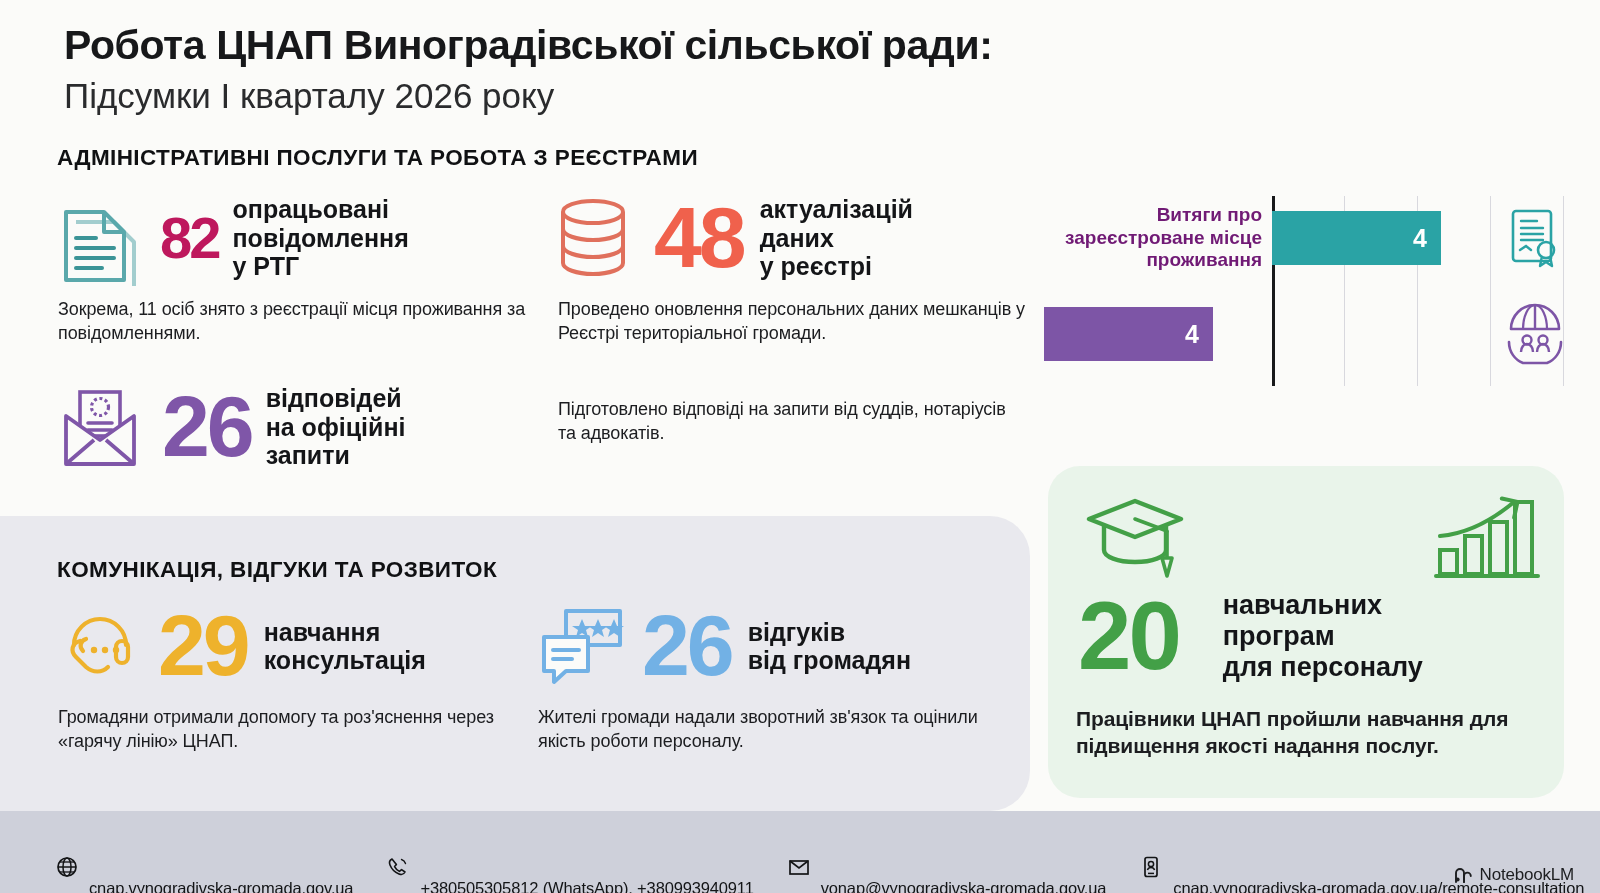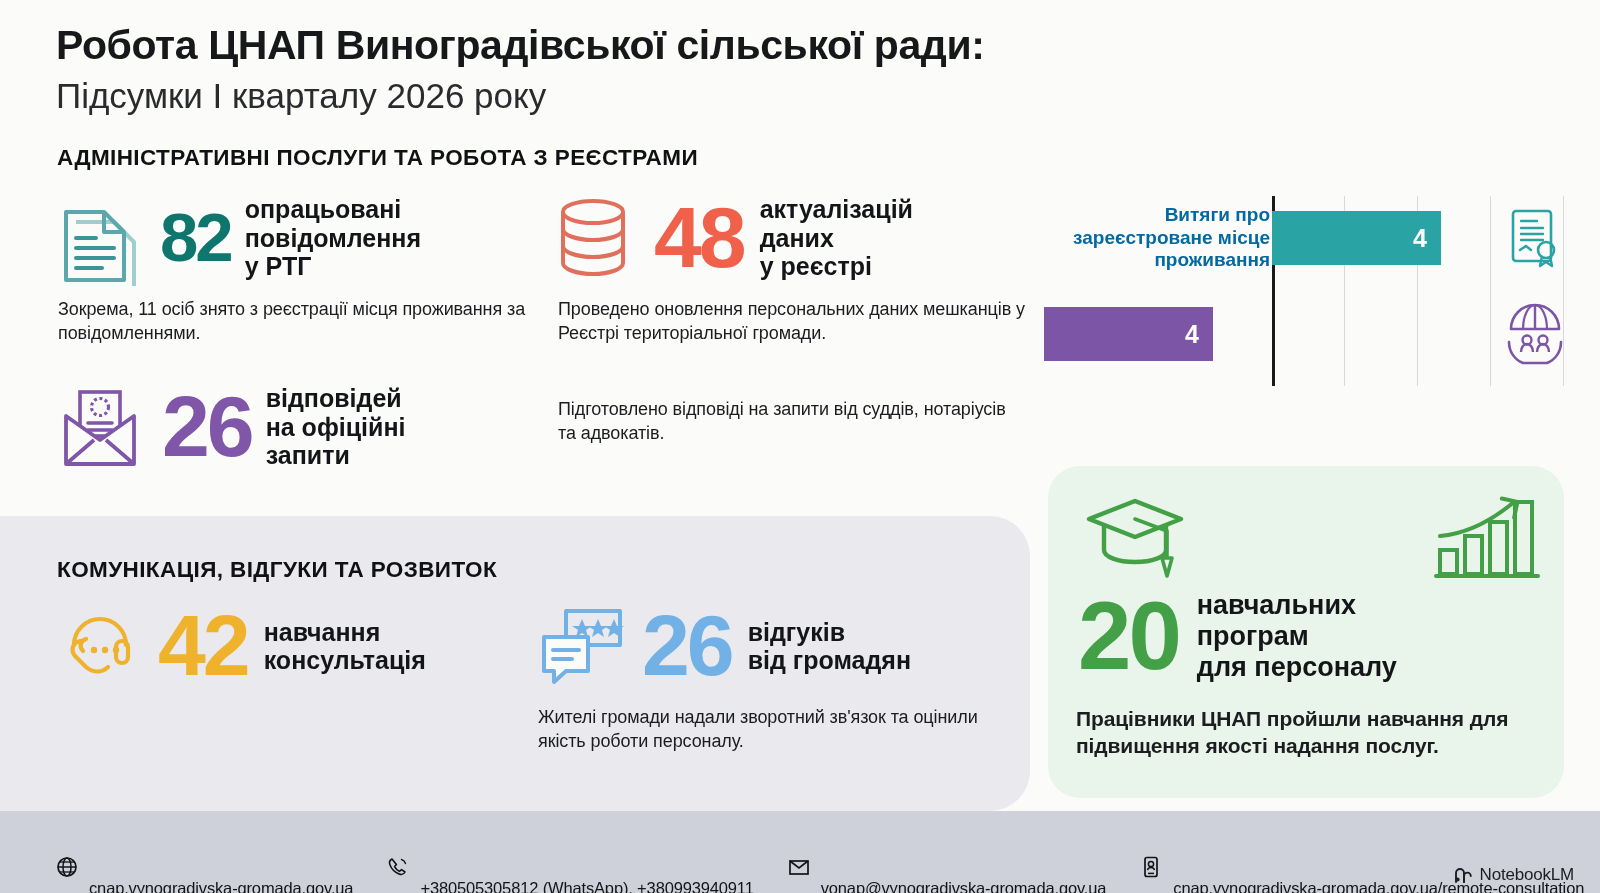--- a/index.html
+++ b/index.html
@@ -7,21 +7,21 @@
   body {
     font-family:"Liberation Sans", sans-serif;
     background:#fbfbf9;
     position:relative;
     overflow:hidden;
     color:#1a1a1a;
   }
   .page { position:relative; width:1600px; height:893px; background:#fbfbf9; }
 
   
-  .title-block { position:absolute; left:56px; top:22px; width:1200px; }
+  .title-block { position:absolute; left:64px; top:22px; width:1200px; }
   .title-main {
     font-size:41px; font-weight:700; letter-spacing:-0.4px;
     color:#17181a; line-height:1.14; white-space:nowrap;
   }
   .title-sub {
     font-size:35px; font-weight:400; color:#2a2b2d;
     line-height:1.2; margin-top:6px; white-space:nowrap;
   }
 
   
@@ -48,54 +48,54 @@
   .stat .icon { flex:0 0 auto; display:flex; align-items:center; justify-content:center; }
   .stat .num {
     font-weight:700; line-height:0.92; letter-spacing:-3px;
   }
   .stat .lbl {
     font-size:25px; font-weight:700; line-height:1.14; color:#141518;
     white-space:pre-line;
   }
 
   #stat-82 { left:56px; top:190px; }
-  #stat-82 .num { font-size:69px; color:#0f766e; margin:0 14px 0 18px; }
+  #stat-82 .num { font-size:58px; color:#be185d; margin:0 14px 0 18px; }
   #stat-48 { left:552px; top:190px; }
   #stat-48 .num { font-size:86px; color:#f0614c; margin:0 16px 0 20px; }
   #stat-26a { left:56px; top:382px; }
   #stat-26a .num { font-size:86px; color:#7f56a8; margin:0 14px 0 18px; }
   #stat-51 { left:56px; top:603px; }
   #stat-51 .num { font-size:86px; color:#eeb22c; margin:0 16px 0 16px; }
   #stat-26b { left:536px; top:603px; }
   #stat-26b .num { font-size:86px; color:#72b1e5; margin:0 16px 0 14px; }
 
   #stat-20 { left:1078px; top:590px; }
   #stat-20 .num { font-size:96px; color:#43a047; margin:0 18px 0 0; }
-  #stat-20 .lbl { font-size:27px; }
+  #stat-20 .lbl { font-size:27px;margin-left:26px; }
 
   
   .cap {
     position:absolute; font-size:18px; line-height:1.32; color:#1c1d20;
     white-space:pre-line; letter-spacing:-0.1px;
   }
   #cap-82 { left:58px; top:298px; width:470px; }
   #cap-48 { left:558px; top:298px; width:500px; }
   #cap-26a { left:558px; top:398px; width:470px; }
   #cap-51 { left:58px; top:706px; width:470px; }
   #cap-26b { left:538px; top:706px; width:490px; }
   #cap-20 { left:1076px; top:705px; width:470px; font-weight:700; font-size:21px; line-height:1.3; }
 
   
   .chart { position:absolute; left:1044px; top:196px; width:520px; height:190px; }
   .chart .row { position:absolute; left:0; width:100%; height:76px; display:flex; align-items:center; }
   .chart .row.r0 { top:4px; }
   .chart .row.r1 { top:100px; }
   .chart .cat {
-    width:228px; text-align:right; padding-right:2px;
-    font-size:19px; font-weight:700; line-height:1.2; color:#0369a1; white-space:pre-line;
+    width:228px; text-align:right; padding-right:10px;
+    font-size:19px; font-weight:700; line-height:1.2; color:#701a75; white-space:pre-line;
   }
   .chart .plot { position:relative; flex:1 1 auto; height:76px; }
   .chart .bar {
     position:absolute; left:0; top:11px; height:54px;
     display:flex; align-items:center; justify-content:flex-end;
   }
   .chart .bar span {
     color:#fff; font-size:25px; font-weight:700; padding-right:14px;
   }
   .chart .chart-icon { position:absolute; right:-2px; top:6px; width:62px; height:64px; }
@@ -254,24 +254,25 @@
         <rect x="60" y="38" width="12" height="22" rx="6" fill="none" stroke="#eeb22c" stroke-width="4.2"></rect>
         <path d="M24 38c-8 2-10 10-4 16l10 10c7 6 16 6 22 0" fill="none" stroke="#eeb22c" stroke-width="4.2" stroke-linecap="round"></path>
         <path d="M30 36c-6 2-7 8-3 12" fill="none" stroke="#eeb22c" stroke-width="4.2" stroke-linecap="round"></path>
         <g fill="#eeb22c">
           <circle cx="38" cy="47" r="3.2"></circle>
           <circle cx="49" cy="47" r="3.2"></circle>
           <circle cx="60" cy="47" r="3.2"></circle>
         </g>
       </svg>
     </span>
-    <span class="num">42</span>
+    <span class="num">29</span>
     <span class="lbl">навчання
 консультація</span>
   </div>
+  <div class="cap" id="cap-51">Громадяни отримали допомогу та роз'яснення через «гарячу лінію» ЦНАП.</div>
 
   <div class="stat" id="stat-26b">
     <span class="icon">
       <svg width="92" height="86" viewBox="0 0 92 86">
         <path d="M30 8h54v34H52l-12 11V42H30z" fill="none" stroke="#72b1e5" stroke-width="4" stroke-linejoin="round"></path>
         <g fill="#72b1e5">
           <polygon points="46,16 49,23 56,23 50,27 52,34 46,30 40,34 42,27 36,23 43,23"></polygon>
           <polygon points="62,16 65,23 72,23 66,27 68,34 62,30 56,34 58,27 52,23 59,23"></polygon>
           <polygon points="78,16 81,23 88,23 82,27 84,34 78,30 72,34 74,27 68,23 75,23"></polygon>
         </g>

